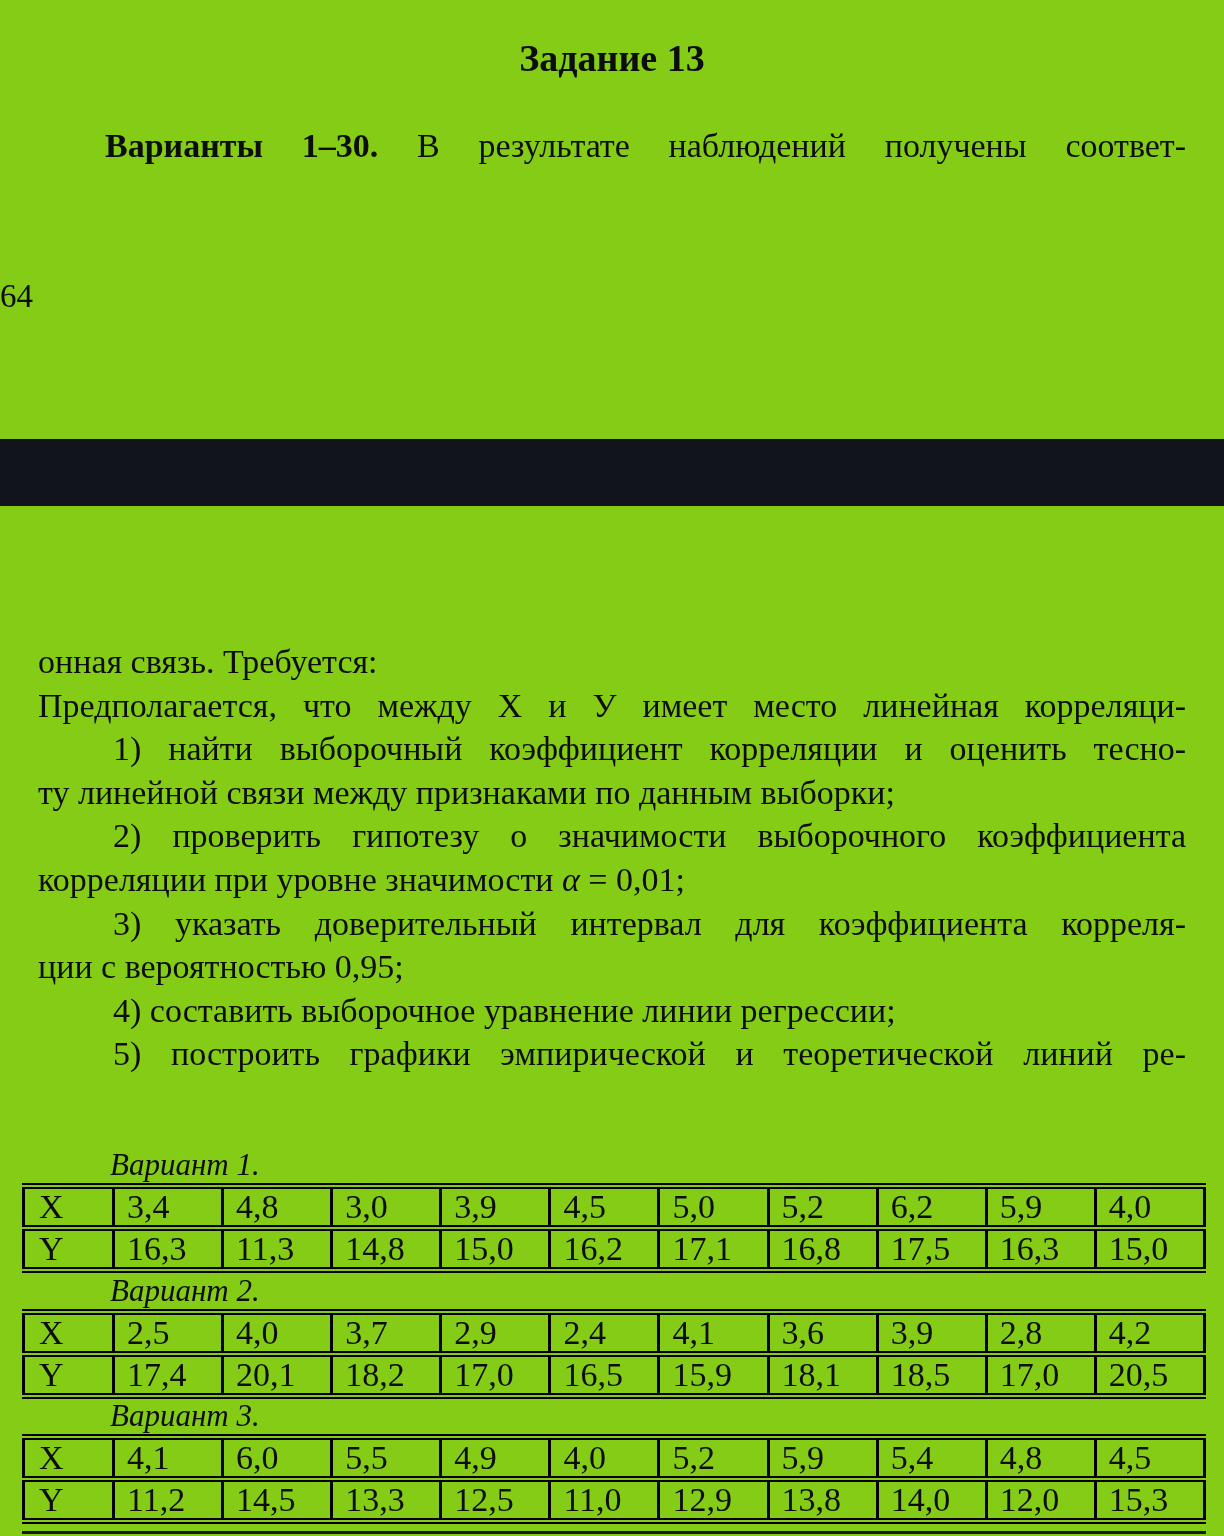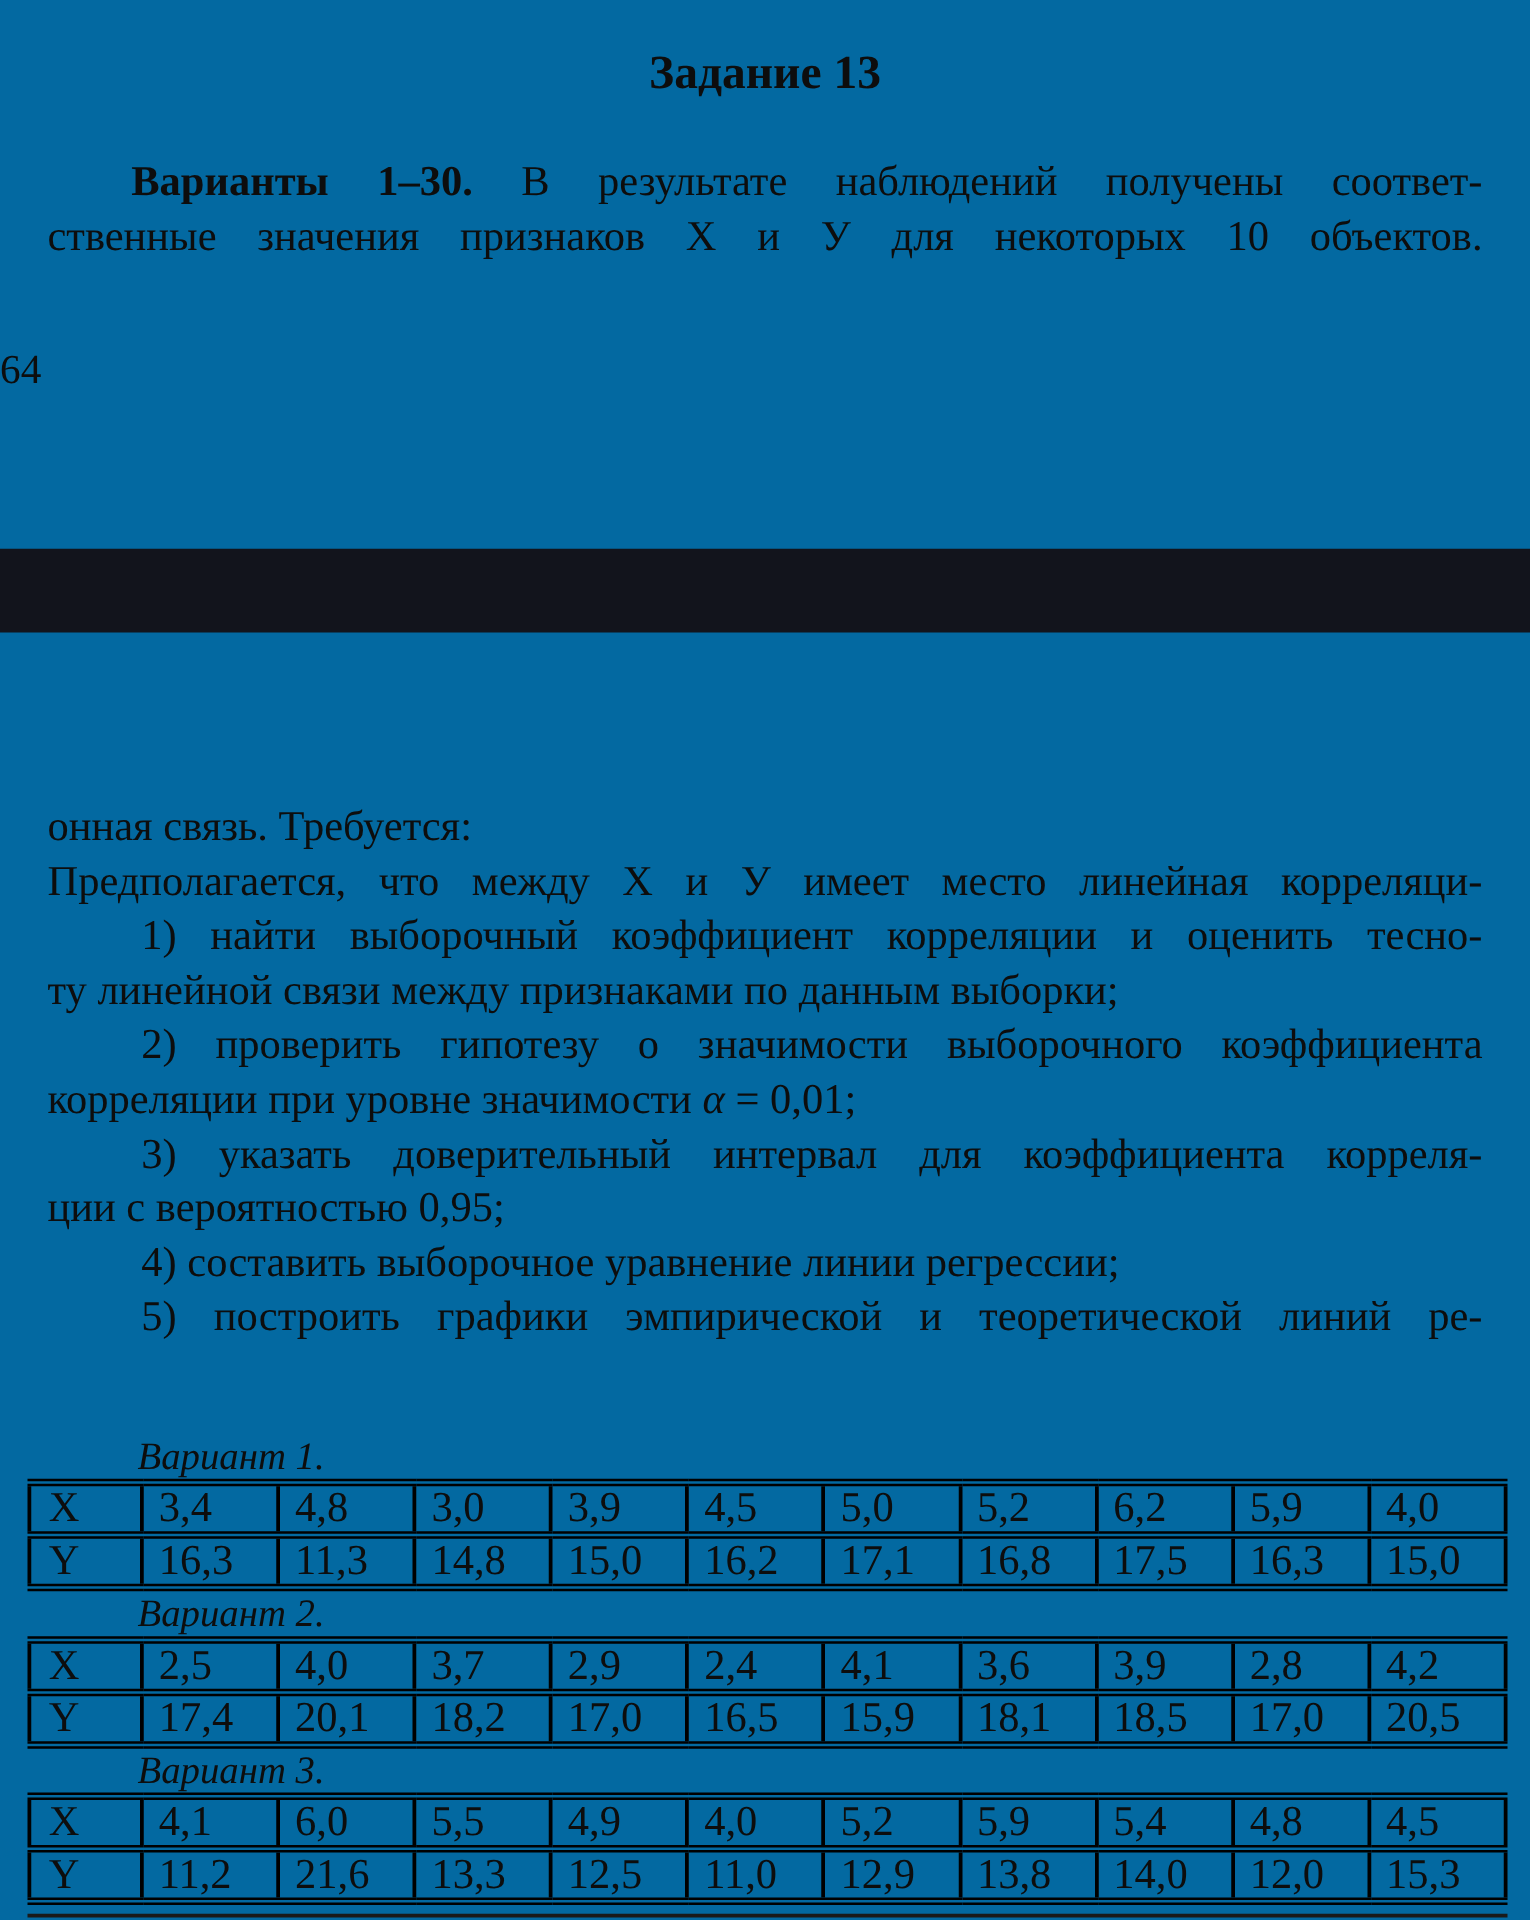--- a/index.html
+++ b/index.html
@@ -1,21 +1,21 @@
 <!DOCTYPE html>
 <html><head>
 <meta charset="utf-8">
 <style>
   * { margin: 0; padding: 0; box-sizing: border-box; }
   html, body { background: #ffffff; }
   .page {
     position: relative;
     width: 1224px;
     height: 1536px;
-    background: #0369a1;
+    background: #84cc16;
     overflow: hidden;
     font-family: "Liberation Serif", "DejaVu Serif", serif;
     color: #0d0d0d;
   }
   .title {
     position: absolute;
     top: 36px; left: 0; width: 100%;
     height: 44px; line-height: 44px;
     text-align: center;
     font-size: 38px;
@@ -94,21 +94,20 @@
 </style>
 </head>
 <body>
 
 <div class="page">
 
   <div class="title">Задание 13</div>
 
   <div class="intro">
     <div class="iline just indent-par"><span class="bold">Варианты 1–30.</span> <span>В результате наблюдений получены соответ-</span></div>
-    <div class="iline just">ственные значения признаков Х и У для некоторых 10 объектов.</div>
   </div>
 
   <div class="pagenum">64</div>
 
   <div class="band"></div>
 
   <div class="bodytext">
     <div class="tline">онная связь. Требуется:</div>
     <div class="tline just">Предполагается, что между Х и У имеет место линейная корреляци-</div>
     <div class="tline just indent-item">1) найти выборочный коэффициент корреляции и оценить тесно-</div>
@@ -236,21 +235,21 @@
       <td>4,0</td>
       <td>5,2</td>
       <td>5,9</td>
       <td>5,4</td>
       <td>4,8</td>
       <td>4,5</td>
     </tr>
     <tr>
       <td class="hdr">Y</td>
       <td>11,2</td>
-      <td>21,6</td>
+      <td>14,5</td>
       <td>13,3</td>
       <td>12,5</td>
       <td>11,0</td>
       <td>12,9</td>
       <td>13,8</td>
       <td>14,0</td>
       <td>12,0</td>
       <td>15,3</td>
     </tr>
   </tbody>

